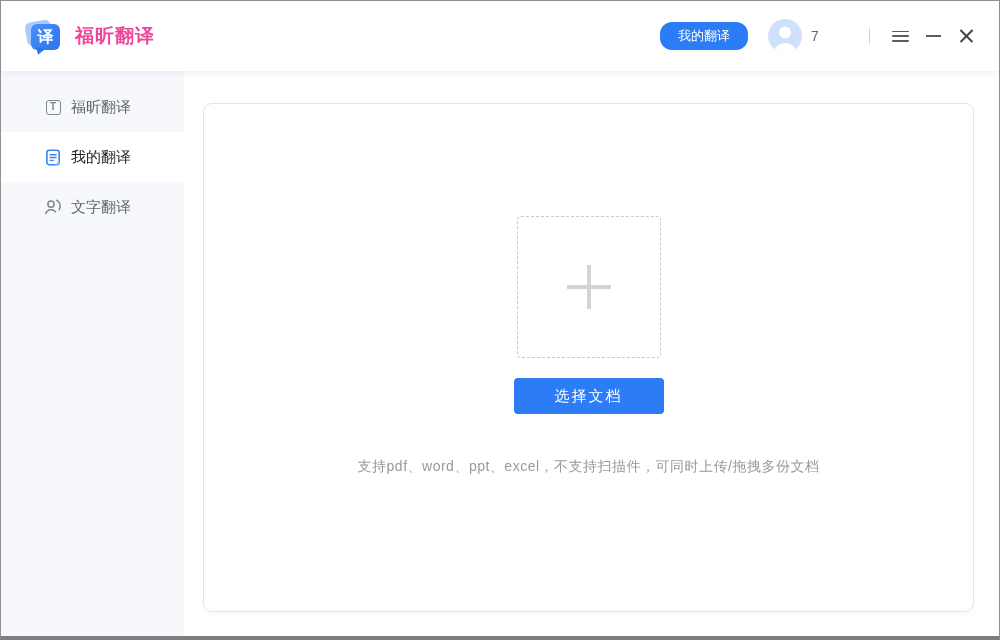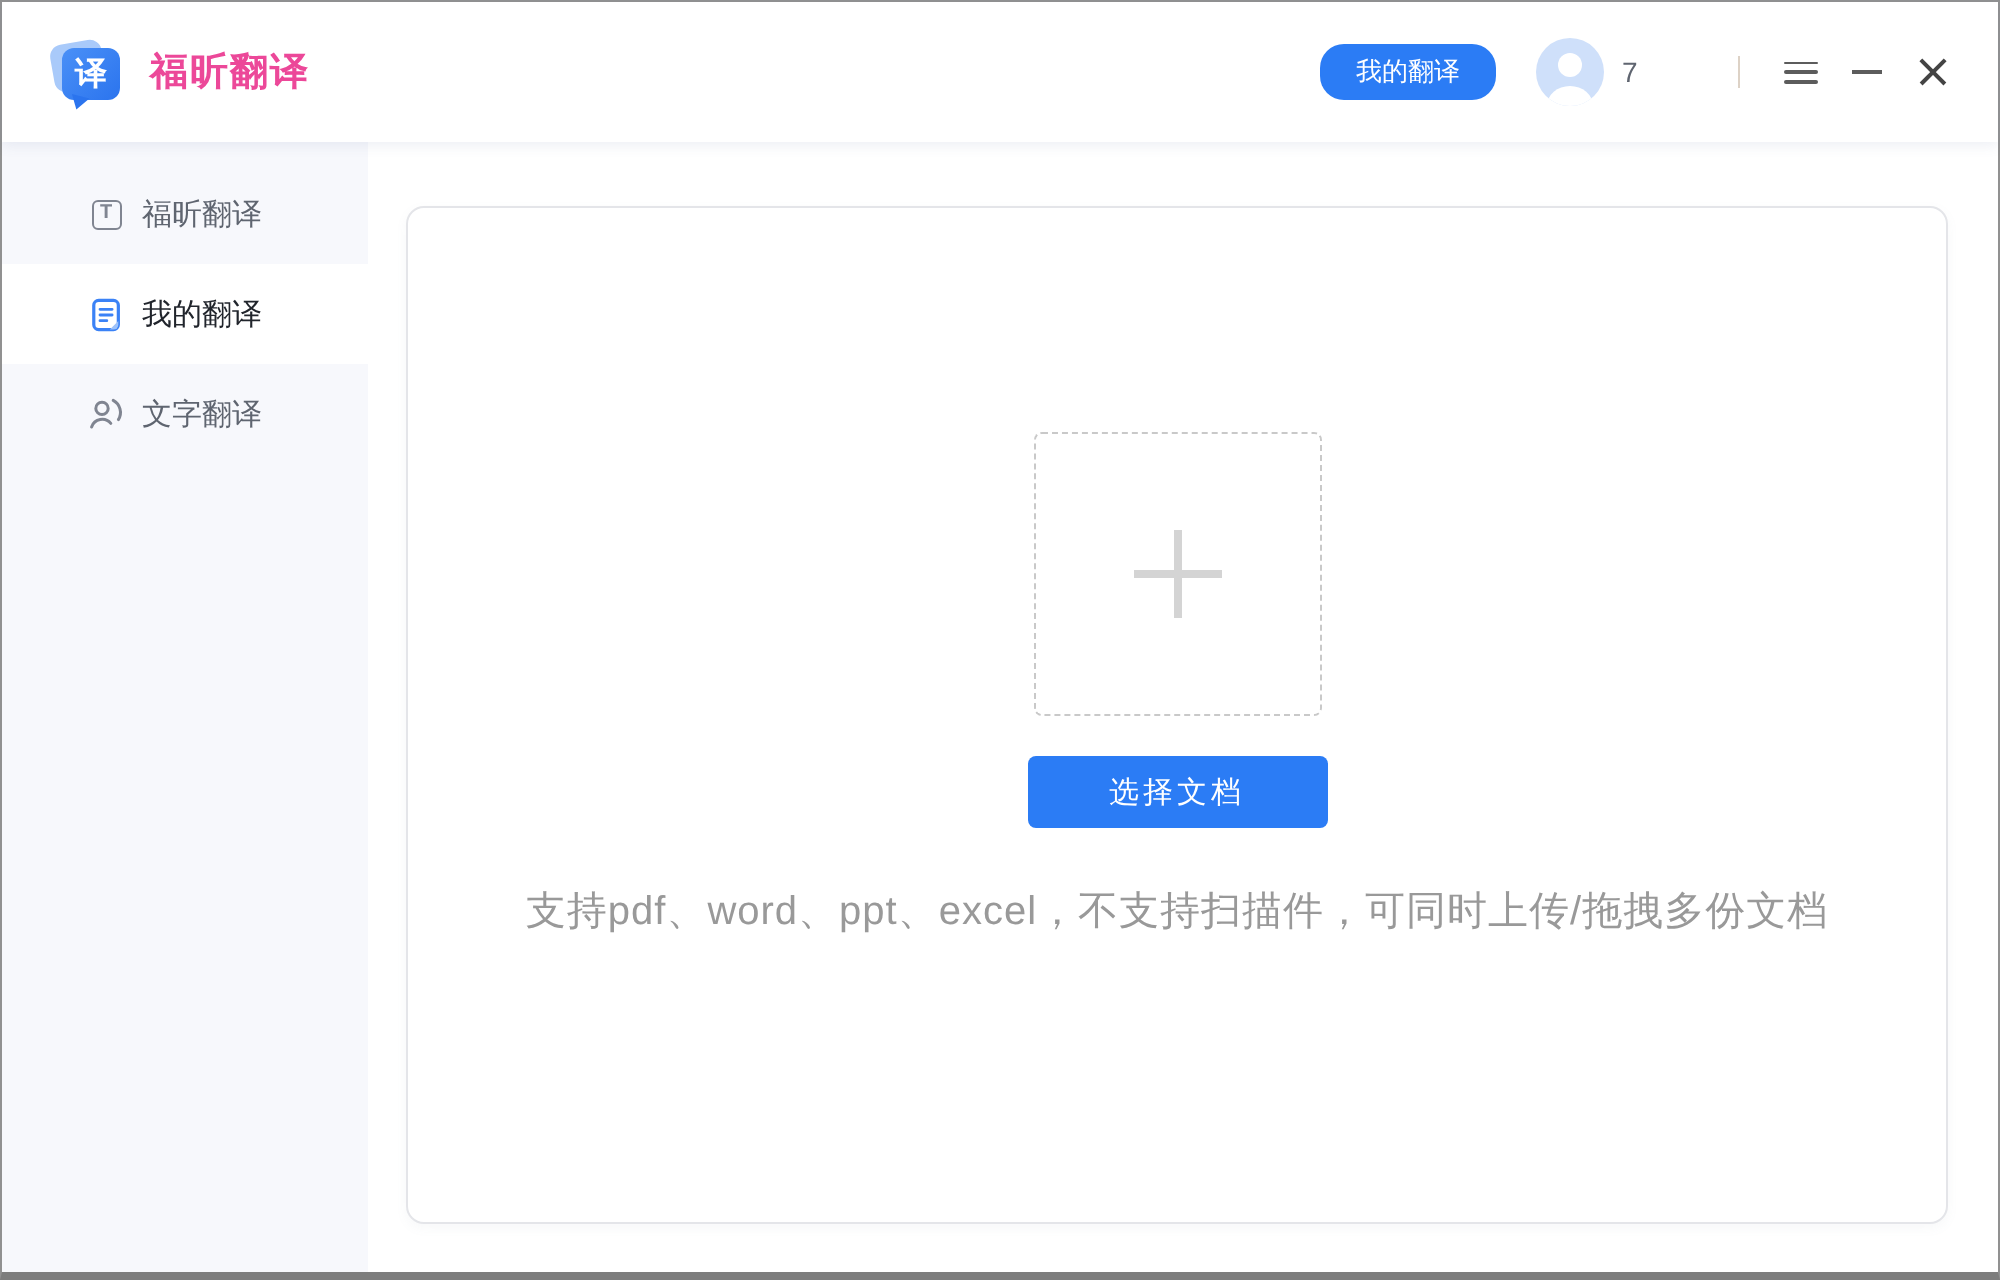--- a/index.html
+++ b/index.html
@@ -123,21 +123,21 @@
   .plus::before { left: 0; top: 20px; width: 44px; height: 4px; }
   .plus::after  { left: 20px; top: 0; width: 4px; height: 44px; }
 
   .select-btn {
     margin-top: 20px;
     width: 150px; height: 36px;
     background: #2b7cf5; color: #fff;
     border: none; border-radius: 4px; cursor: pointer;
     font-size: 15px; font-family: inherit; letter-spacing: 2px;
   }
-  .hint { margin-top: 28px; font-size: 20px; color: #999; letter-spacing: 0.5px; }
+  .hint { margin-top: 44px; font-size: 14px; color: #999; letter-spacing: 0.5px; }
 </style>
 </head>
 <body>
 
 <div class="window">
 
   <header class="titlebar">
     <div class="brand">
       <div class="logo">
         <div class="logo-back"></div>

